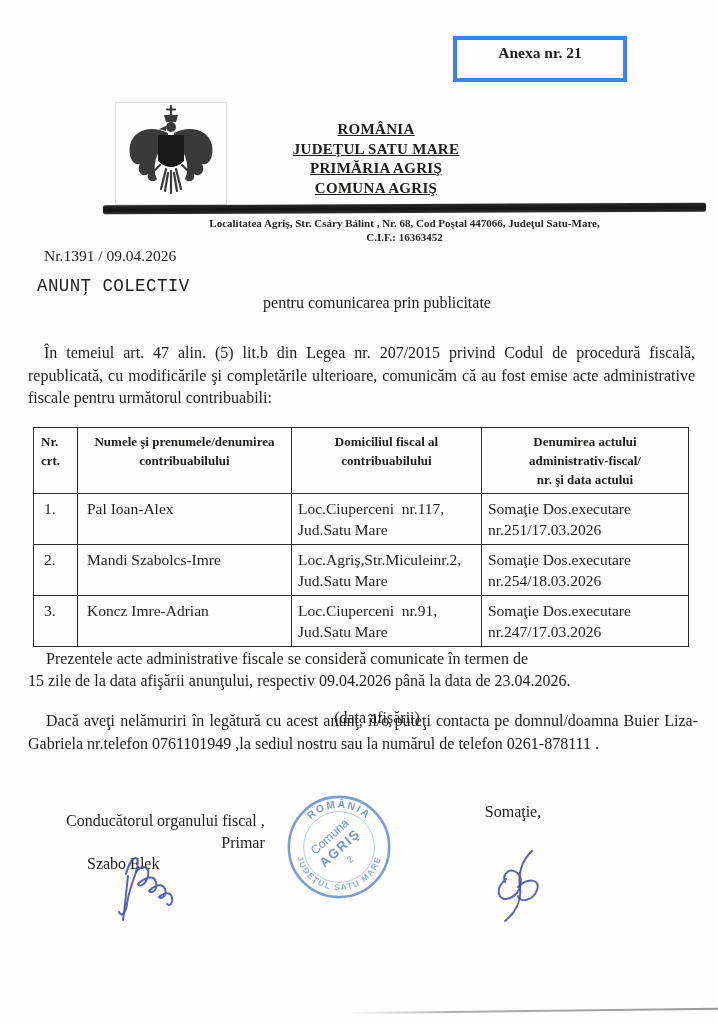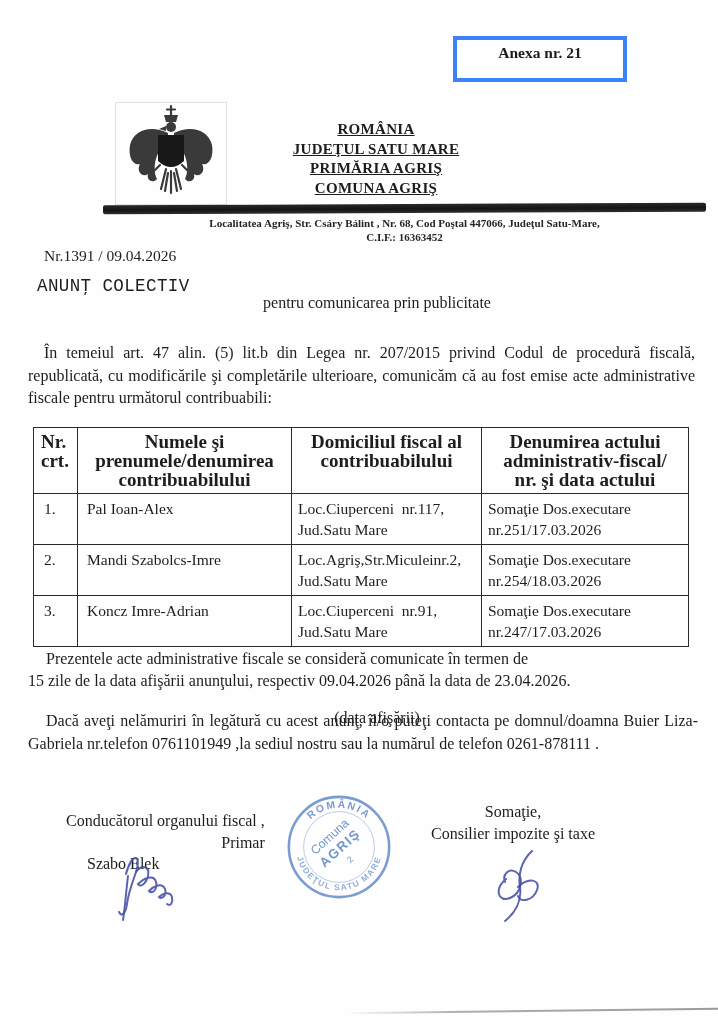--- a/index.html
+++ b/index.html
@@ -59,21 +59,21 @@
     text-indent: 18px; }
   
   .fiscal-table {
     position: absolute; left: 33px; top: 427px; width: 655px;
     border-collapse: collapse; table-layout: fixed;
   }
   .fiscal-table th, .fiscal-table td {
     border: 1.6px solid #2b2b2b; vertical-align: top;
   }
   .fiscal-table th {
-    font-size: 19px; line-height: 19px; font-weight: bold; text-align: center;
+    font-size: 13px; line-height: 19px; font-weight: bold; text-align: center;
     white-space: pre-line; height: 50px; padding: 4px 4px; margin-left: 28px;
   }
   .fiscal-table th.col-nr { text-align: left; padding-left: 7px; }
   .fiscal-table td {
     font-size: 15.5px; line-height: 21px; height: 43px; padding: 4px 6px;
     white-space: pre-wrap;
   }
   .fiscal-table td.cell-nr { padding-left: 10px; }
   .fiscal-table td.cell-name { padding-left: 9px; }
   
@@ -212,21 +212,20 @@
   </div>
 
   <svg class="sig-svg sig-left-svg" width="112" height="78" viewBox="0 0 112 78">
     <path d="M34,28 C40,6 50,8 44,26 C40,38 36,48 35,58 C34,66 30,72 27,66"></path>
     <path d="M36,30 C34,46 33,62 31,74"></path>
     <path d="M44,26 C50,18 58,20 56,30 C54,38 48,42 46,38 C52,32 62,28 64,36 C66,44 60,48 57,45 C62,40 70,36 73,43 C75,49 70,54 67,51 C71,47 78,45 80,51 C81,56 79,61 75,58"></path>
   </svg>
 
   <div class="sig-right-block">
     <div>Somaţie,</div>
-    <div>Consilier impozite şi taxe</div>
   </div>
 
   <svg class="sig-svg sig-right-svg" width="96" height="80" viewBox="0 0 96 80">
     <path d="M28,34 C16,44 20,58 32,53 C44,48 46,32 38,27 C31,23 24,29 27,37"></path>
     <path d="M54,6 C43,16 40,30 42,42 C44,56 37,68 27,76"></path>
     <path d="M40,42 C50,32 63,34 59,45 C55,56 42,58 40,51"></path>
   </svg>
 
   <svg class="stamp" width="118" height="118" viewBox="0 0 120 120">
     <circle cx="60" cy="60" r="51" stroke-width="2.6" opacity="0.85"></circle>

